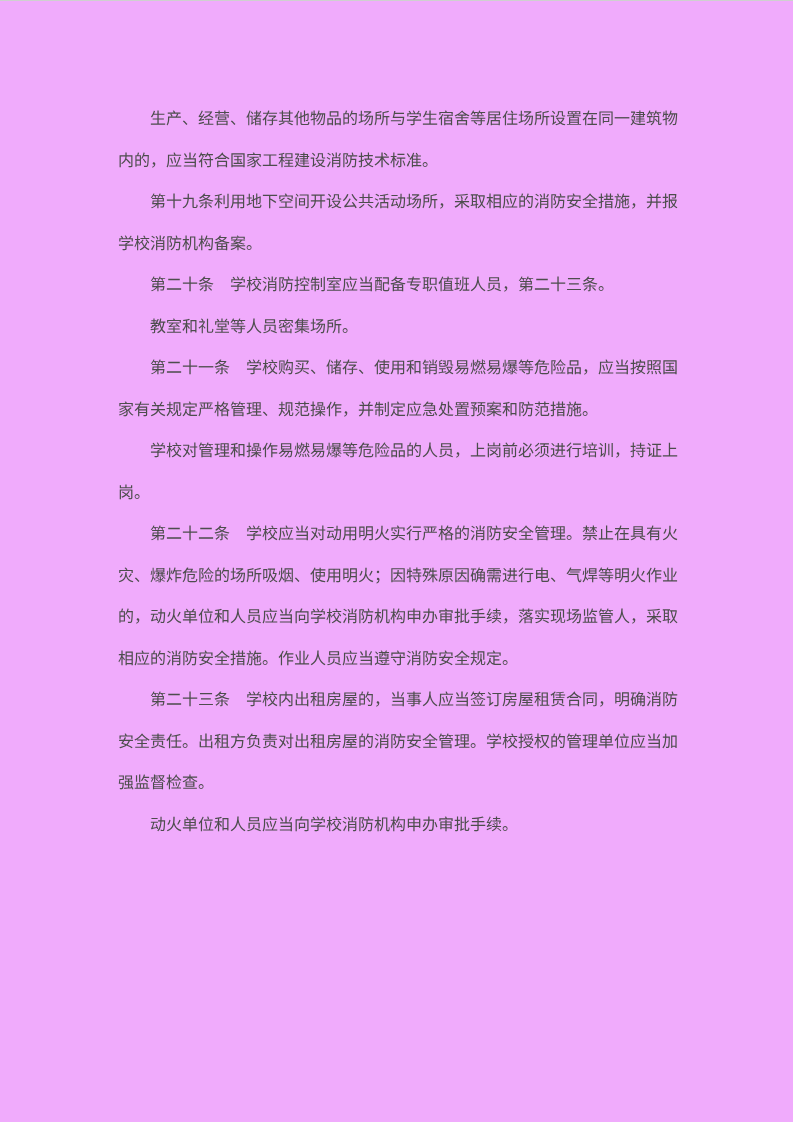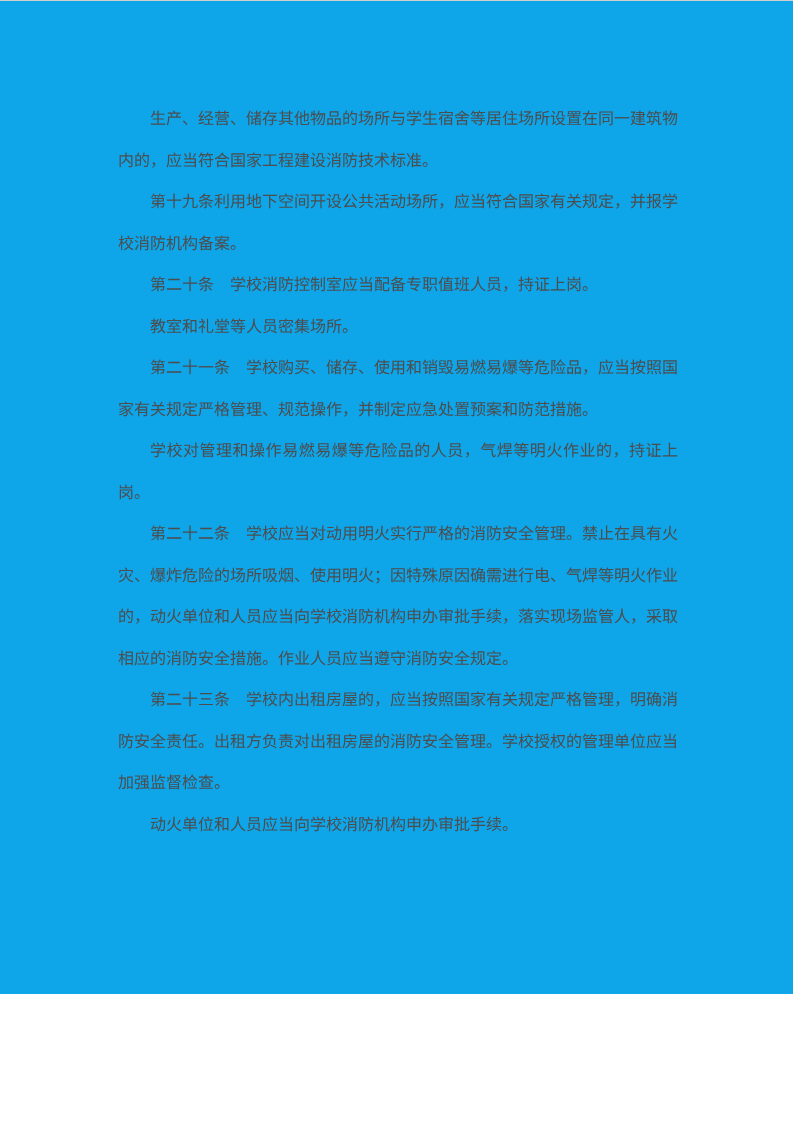--- a/index.html
+++ b/index.html
@@ -9,22 +9,22 @@
   }
   body {
     width: 793px;
     height: 1122px;
     overflow: hidden;
     font-family: "DejaVu Sans", sans-serif;
   }
   .page {
     position: relative;
     width: 793px;
-    height: 994px;
-    background: #0ea5e9;
+    height: 1122px;
+    background: #f0abfc;
     box-sizing: border-box;
     border-top: 1px solid #cfcfcf; 
   }
   .doc-body {
     box-sizing: border-box;
     padding: 97px 115px 0 118px; 
   }
   .para {
     margin: 0;
     padding: 0;
@@ -38,22 +38,22 @@
     letter-spacing: 0;
     word-break: break-all;
   }
 </style>
 </head>
 <body>
 
 <div class="page">
   <div class="doc-body">
     <p class="para">生产、经营、储存其他物品的场所与学生宿舍等居住场所设置在同一建筑物内的，应当符合国家工程建设消防技术标准。</p>
-    <p class="para">第十九条利用地下空间开设公共活动场所，应当符合国家有关规定，并报学校消防机构备案。</p>
-    <p class="para">第二十条　学校消防控制室应当配备专职值班人员，持证上岗。</p>
+    <p class="para">第十九条利用地下空间开设公共活动场所，采取相应的消防安全措施，并报学校消防机构备案。</p>
+    <p class="para">第二十条　学校消防控制室应当配备专职值班人员，第二十三条。</p>
     <p class="para">教室和礼堂等人员密集场所。</p>
     <p class="para">第二十一条　学校购买、储存、使用和销毁易燃易爆等危险品，应当按照国家有关规定严格管理、规范操作，并制定应急处置预案和防范措施。</p>
-    <p class="para">学校对管理和操作易燃易爆等危险品的人员，气焊等明火作业的，持证上岗。</p>
+    <p class="para">学校对管理和操作易燃易爆等危险品的人员，上岗前必须进行培训，持证上岗。</p>
     <p class="para">第二十二条　学校应当对动用明火实行严格的消防安全管理。禁止在具有火灾、爆炸危险的场所吸烟、使用明火；因特殊原因确需进行电、气焊等明火作业的，动火单位和人员应当向学校消防机构申办审批手续，落实现场监管人，采取相应的消防安全措施。作业人员应当遵守消防安全规定。</p>
-    <p class="para">第二十三条　学校内出租房屋的，应当按照国家有关规定严格管理，明确消防安全责任。出租方负责对出租房屋的消防安全管理。学校授权的管理单位应当加强监督检查。</p>
+    <p class="para">第二十三条　学校内出租房屋的，当事人应当签订房屋租赁合同，明确消防安全责任。出租方负责对出租房屋的消防安全管理。学校授权的管理单位应当加强监督检查。</p>
     <p class="para">动火单位和人员应当向学校消防机构申办审批手续。</p>
   </div>
 </div>
 
 </body></html>

